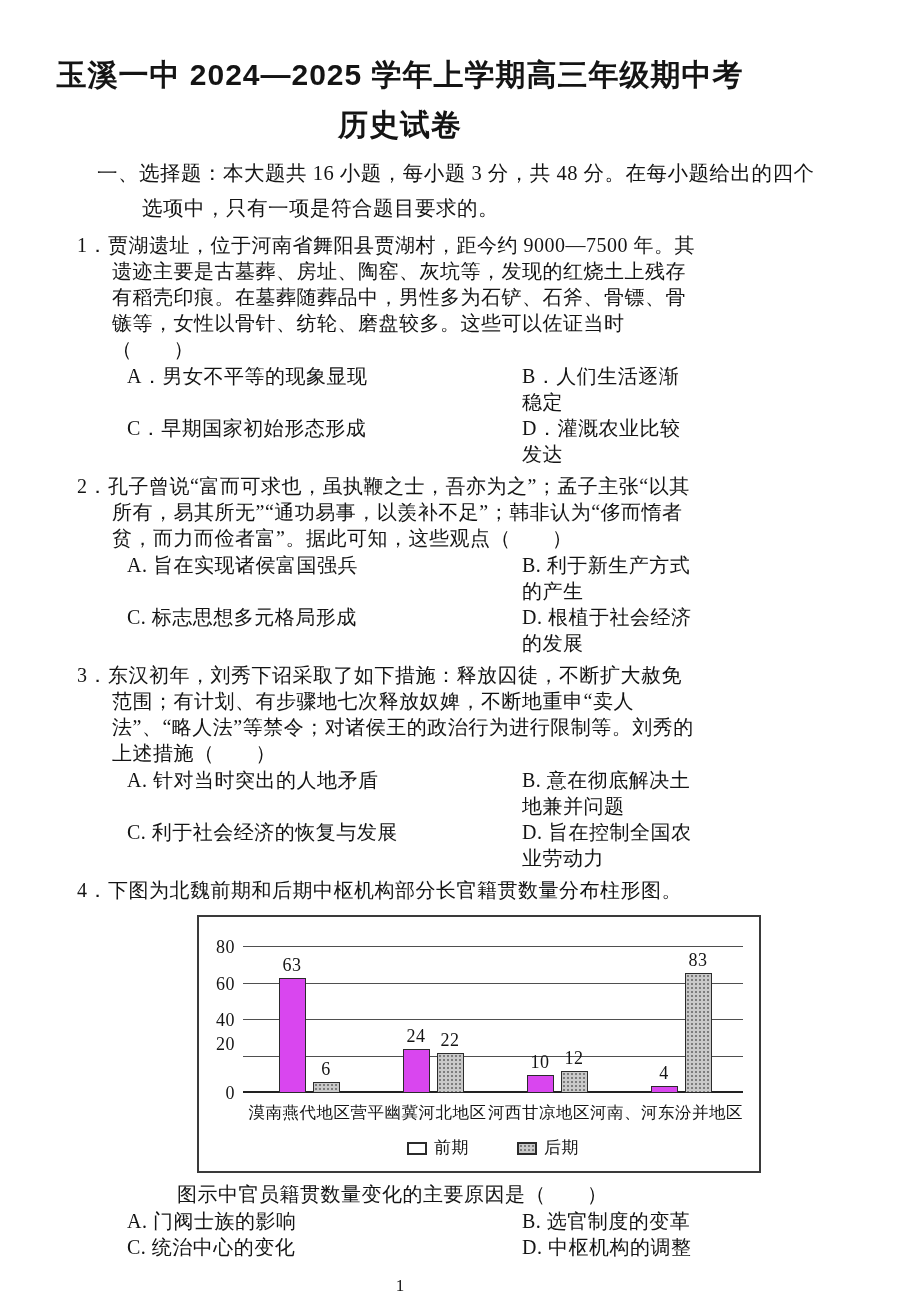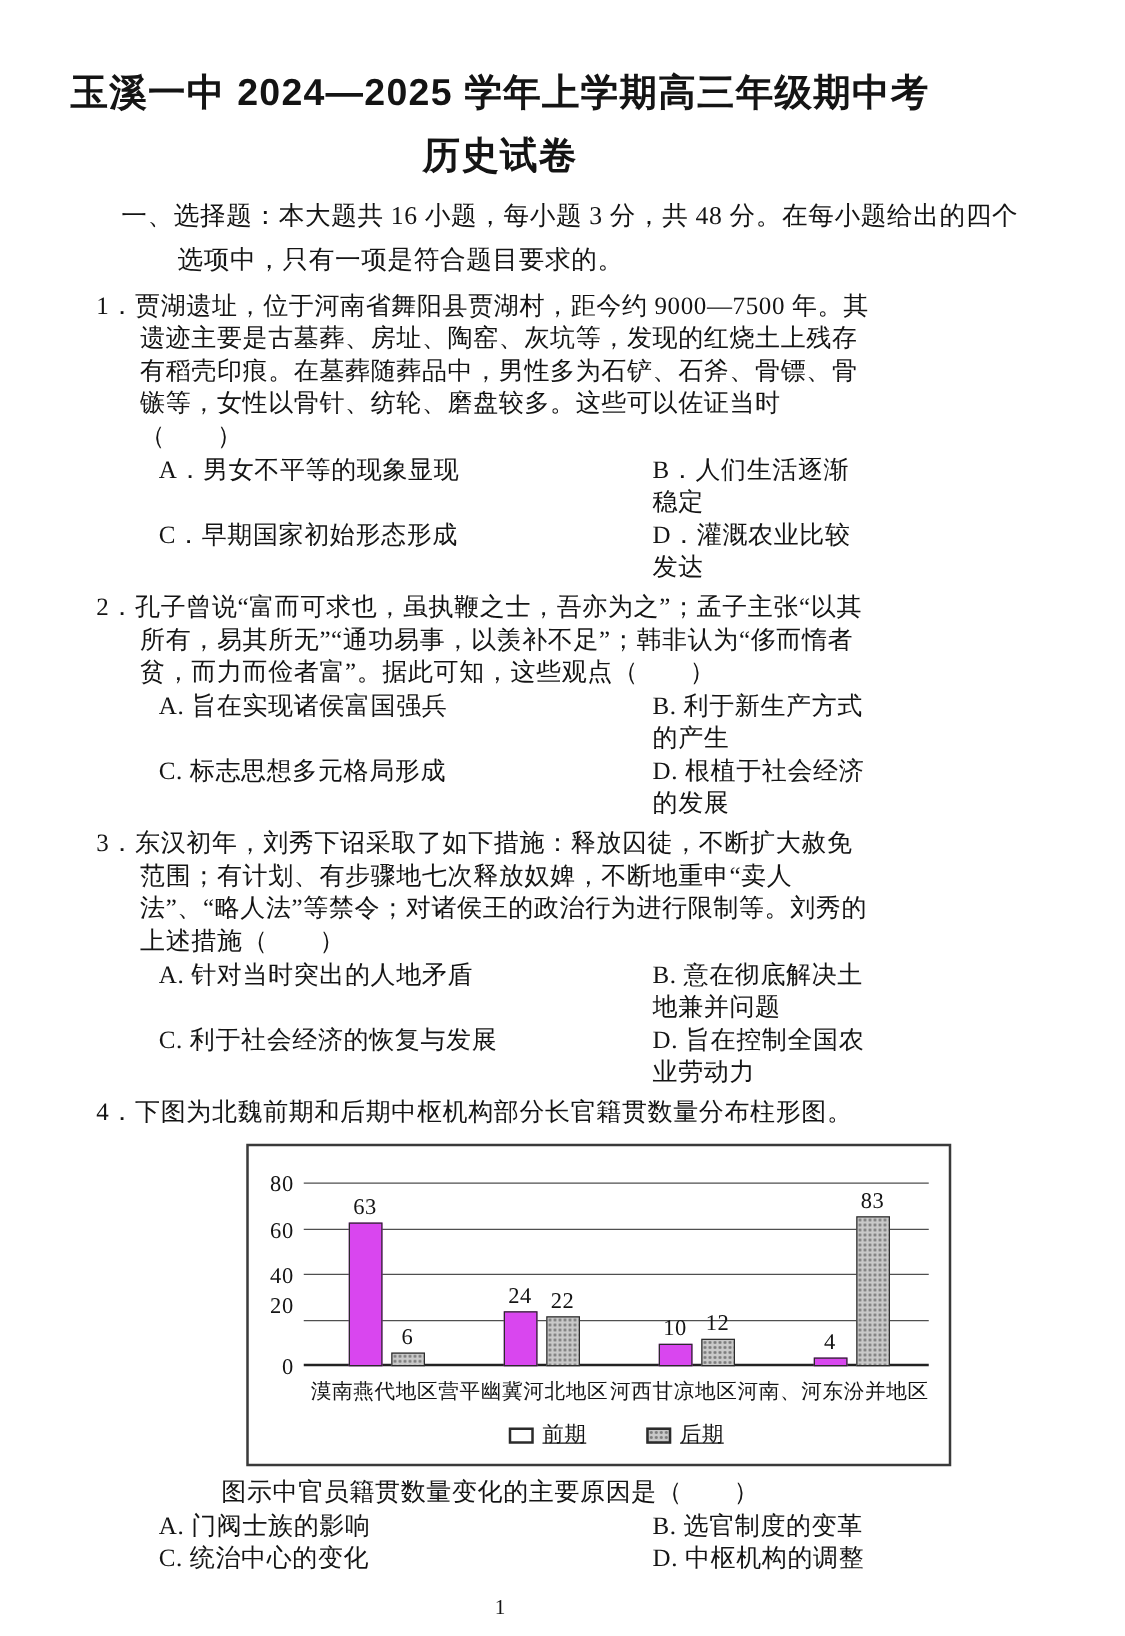--- a/index.html
+++ b/index.html
@@ -63,21 +63,21 @@
     background-size:4px 4px;
   }
   .bar .val{
     position:absolute;top:-25px;left:50%;transform:translateX(-50%);
     font-size:18px;line-height:22px;background:transparent;
   }
   .cats{display:flex;margin:7px 0 0 4px;}
   .cat{flex:1;text-align:right;font-size:16.5px;white-space:nowrap;}
   .cat:last-child{flex:1.25;}
   .legend{display:flex;justify-content:center;gap:48px;margin-top:9px;align-items:center;}
-  .legend-item{display:flex;align-items:center;font-size:17px;text-decoration:underline;}
+  .legend-item{display:flex;align-items:center;font-size:17px;}
   .swatch{width:20px;height:13px;border:2px solid #2b2b2b;box-sizing:border-box;margin-right:7px;background:#fff;}
   .swatch.fill-1{
     background-color:#c9c9c9;
     background-image:radial-gradient(circle,#7c7c7c 1px,transparent 1.3px);
     background-size:4px 4px;
   }
 
   .pagenum{text-align:center;font-size:17px;margin-top:16px;}
 </style>
 </head>

